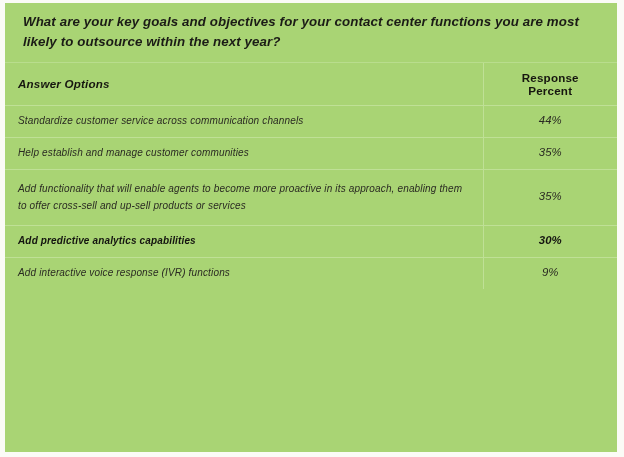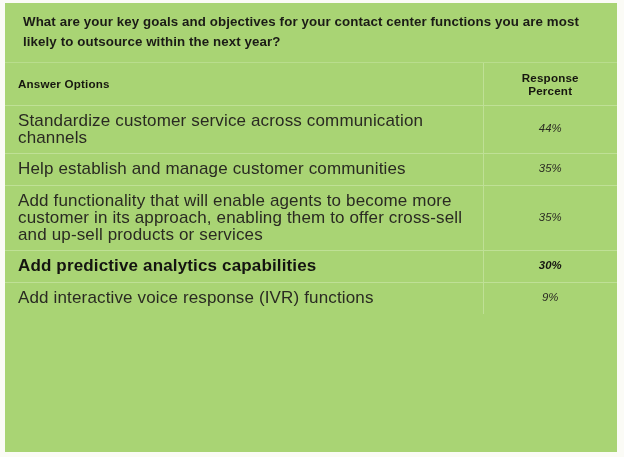--- a/index.html
+++ b/index.html
@@ -36,58 +36,60 @@
     padding: 9px 18px 10px 18px;
     background: #a9d474;
     border-bottom: 1px solid #b9dd8d;
   }
   .title-text {
     font-size: 13.3px;
     font-weight: bold;
     line-height: 20px;
     color: #1b1b16;
     letter-spacing: 0.1px;
+    font-style: italic;
   }
   
   .tbl {
     width: 100%;
     border-collapse: collapse;
     table-layout: fixed;
     background: #a9d474;
   }
   .tbl col.c-opt { width: 478px; }
   .tbl col.c-pct { width: 134px; }
 
   .tbl th, .tbl td {
     box-sizing: border-box;
     border-bottom: 1px solid #bfe096;
     vertical-align: middle;
     color: #2a2a22;
   }
   .tbl th.h-opt, .tbl td.opt {
     border-right: 1px solid #bfe096;
+    font-style: italic;
   }
   th.h-opt, th.h-pct {
     height: 42px;
     font-size: 11.6px;
     font-weight: bold;
     color: #16160f;
     letter-spacing: 0.2px;
   }
   th.h-opt {
     text-align: left;
     padding: 0 8px 0 13px;
   }
   th.h-pct {
     padding: 0 18px;
   }
   td.opt {
     text-align: left;
     padding: 6px 10px 7px 13px;
-    font-size: 17px;
+    font-size: 10px;
     line-height: 17px;
     letter-spacing: 0.15px;
   }
   td.pct {
     text-align: center;
     padding: 6px 6px 7px 6px;
     font-size: 11.4px;
     line-height: 17px;
     font-style: italic;
   }
@@ -126,21 +128,21 @@
       <tbody>
         <tr class="r-h1">
           <td class="opt">Standardize customer service across communication channels</td>
           <td class="pct">44%</td>
         </tr>
         <tr class="r-h1">
           <td class="opt">Help establish and manage customer  communities</td>
           <td class="pct">35%</td>
         </tr>
         <tr class="r-h2b">
-          <td class="opt">Add functionality that will enable agents to become more customer in its approach, enabling them to offer cross-sell and up-sell products or services</td>
+          <td class="opt">Add functionality that will enable agents to become more proactive in its approach, enabling them to offer cross-sell and up-sell products or services</td>
           <td class="pct">35%</td>
         </tr>
         <tr class="r-h1 row-strong">
           <td class="opt">Add predictive analytics capabilities</td>
           <td class="pct">30%</td>
         </tr>
         <tr class="r-h1 r-last">
           <td class="opt">Add interactive voice response (IVR) functions</td>
           <td class="pct">9%</td>
         </tr>

